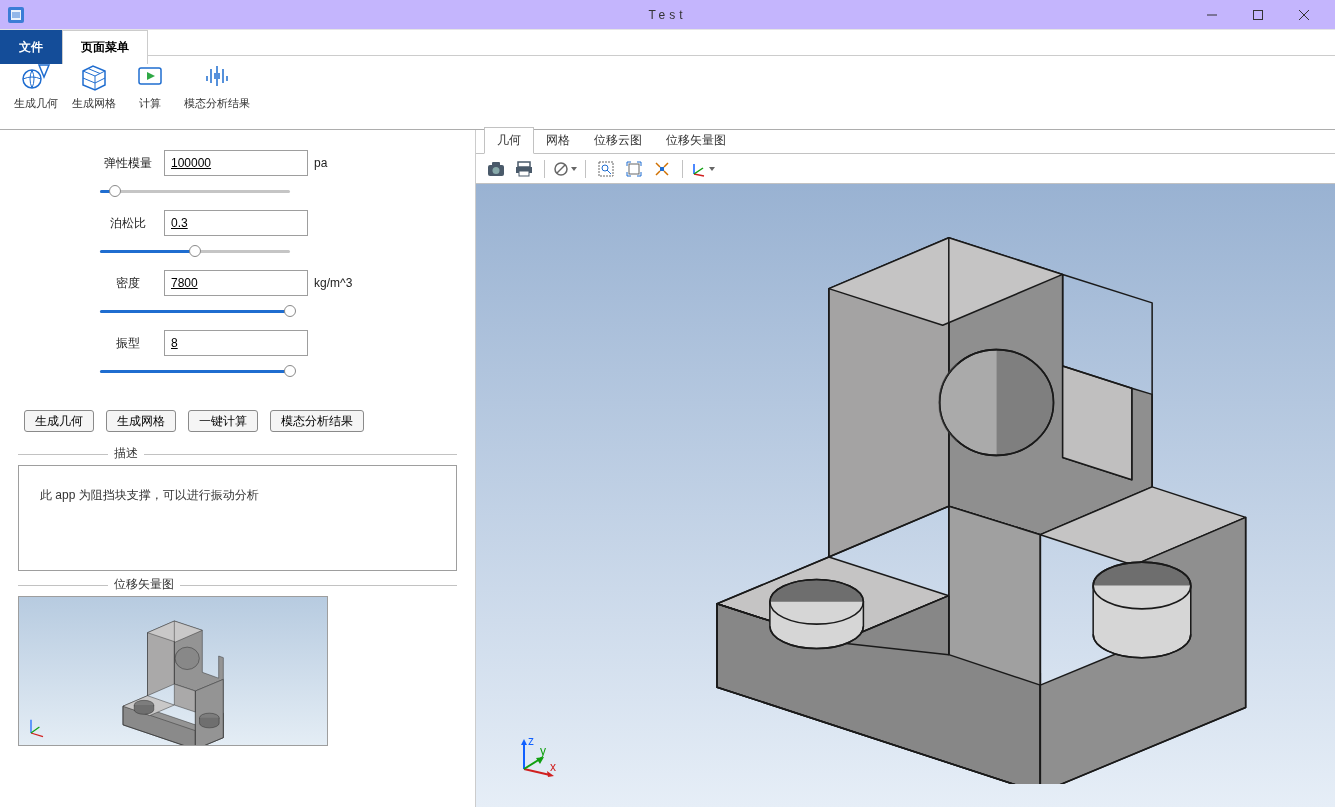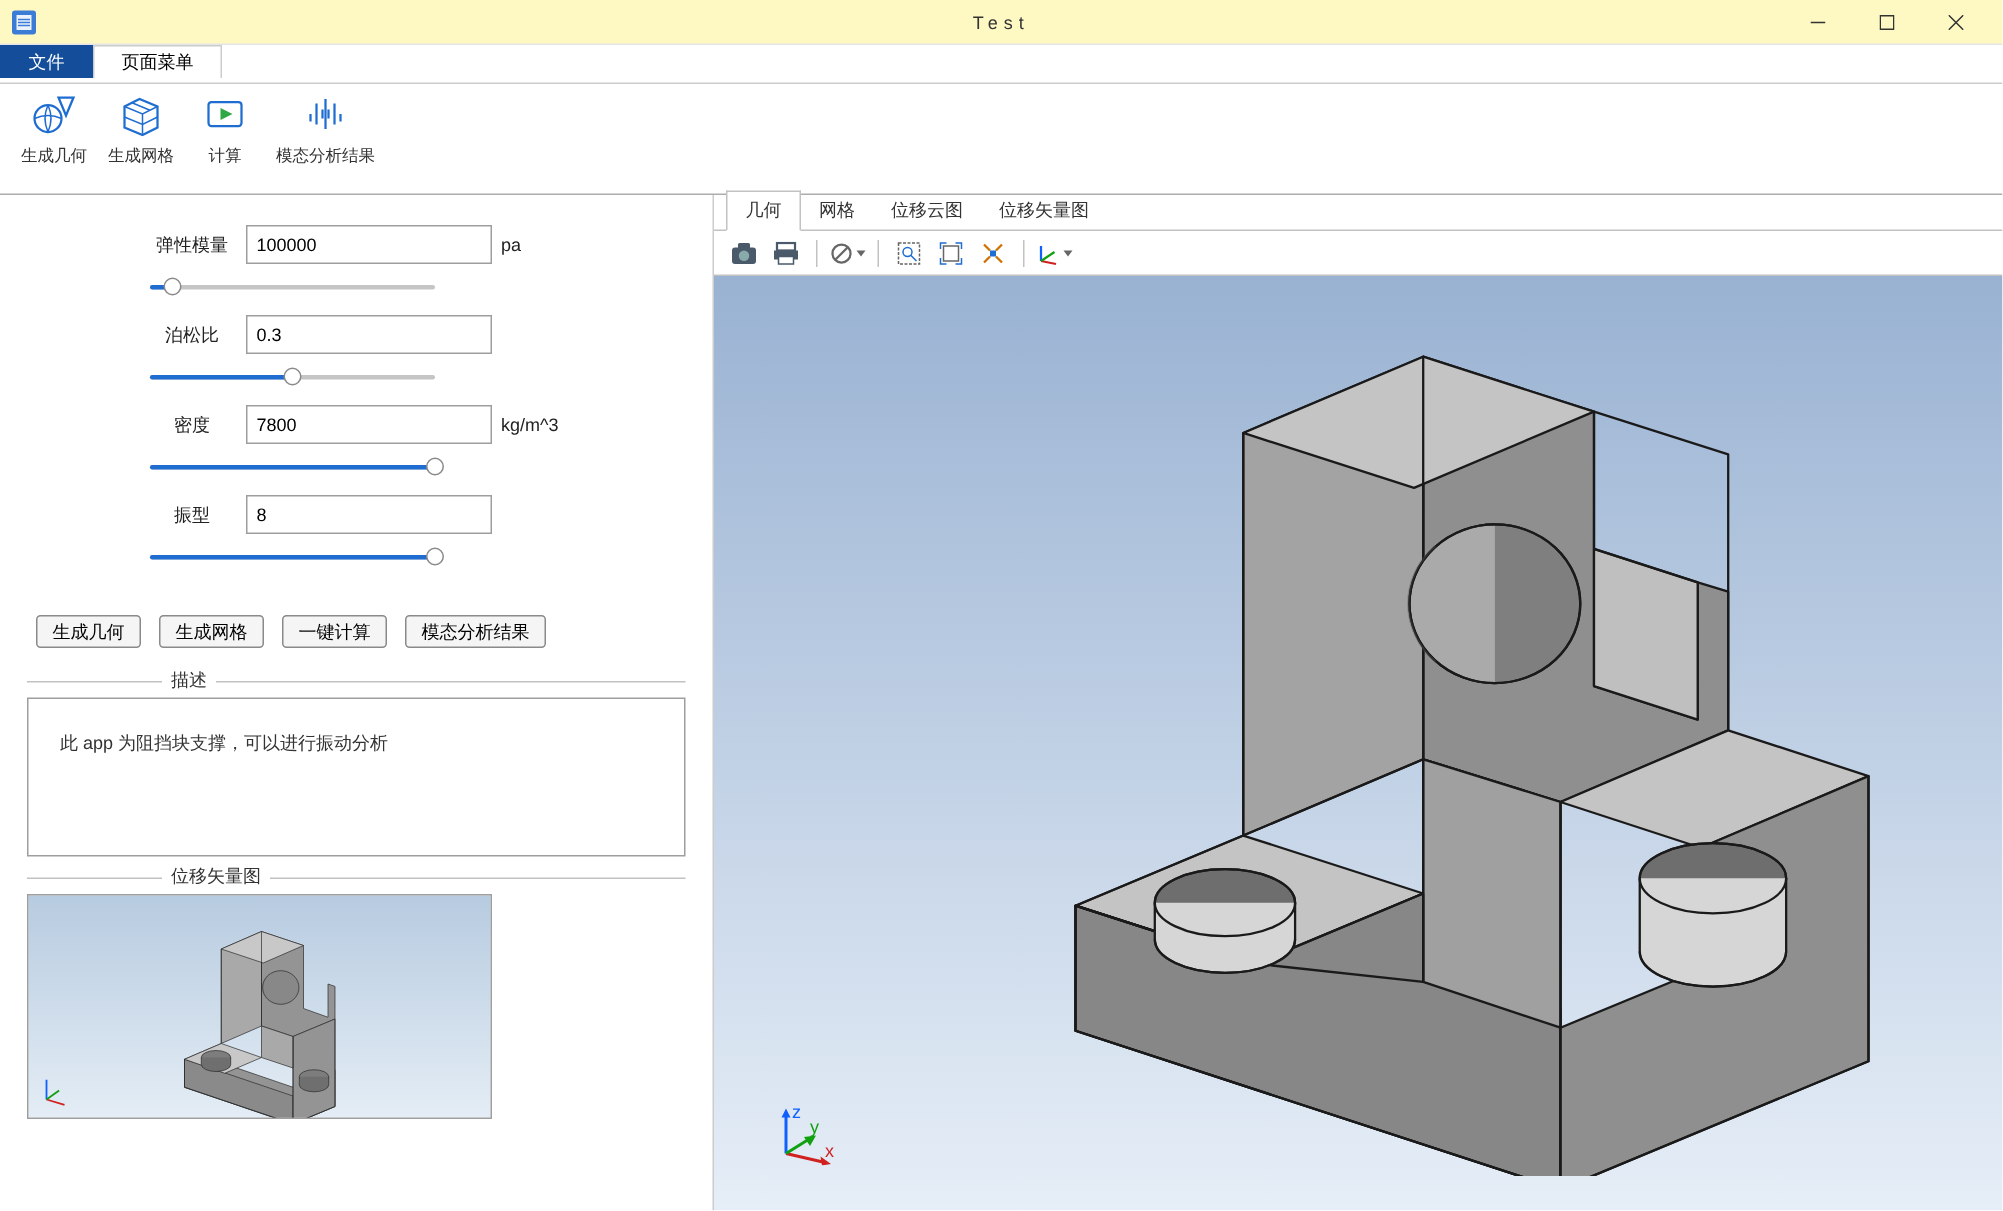--- a/index.html
+++ b/index.html
@@ -1,29 +1,29 @@
 <!DOCTYPE html>
 <html><head>
 <meta charset="utf-8">
 <style>
 * { box-sizing: border-box; margin: 0; padding: 0; font-family: "Microsoft YaHei", sans-serif; font-size: 12px; }
 body { background: #fff; width: 1335px; height: 807px; overflow: hidden; }
 
 
-.titlebar { height: 30px; display: flex; align-items: center; padding: 0 8px; background: #fef9c3; border-bottom: 1px solid #e5e5e5; }
+.titlebar { height: 30px; display: flex; align-items: center; padding: 0 8px; background: #c4b5fd; border-bottom: 1px solid #e5e5e5; }
 .titlebar .app-icon { width: 16px; height: 16px; background: #3b7dd6; border-radius: 2px; display: flex; align-items: center; justify-content: center; }
 .titlebar .app-icon svg { width: 12px; height: 12px; }
 .titlebar .title { position: absolute; left: 50%; transform: translateX(-50%); color: #333; letter-spacing: 4px; }
 .titlebar .win-controls { margin-left: auto; display: flex; gap: 0; }
 .titlebar .win-btn { width: 46px; height: 30px; display: flex; align-items: center; justify-content: center; cursor: default; }
 .titlebar .win-btn svg { width: 10px; height: 10px; stroke: #333; stroke-width: 1; fill: none; }
 
 
 .ribbon-tabs { height: 26px; display: flex; background: #fff; border-bottom: 1px solid #ccc; }
-.ribbon-tab { padding: 0 18px; height: 22px; display: flex; align-items: center; cursor: default; border: 1px solid transparent; border-bottom: none; }
+.ribbon-tab { padding: 0 18px; height: 34px; display: flex; align-items: center; cursor: default; border: 1px solid transparent; border-bottom: none; font-weight: bold; }
 .ribbon-tab.file-tab { background: #144d99; color: #fff; border-radius: 0; }
 .ribbon-tab.active { background: #fff; border-color: #ccc; margin-bottom: -1px; }
 
 
 .ribbon { height: 74px; background: #fff; border-bottom: 1px solid #adadad; display: flex; padding: 4px 8px 2px; }
 .ribbon-group { display: flex; flex-direction: column; align-items: center; padding: 0 6px; border-right: 1px solid #e0e0e0; }
 .ribbon-group:last-child { border-right: none; }
 .ribbon-items { display: flex; gap: 14px; }
 .ribbon-item { display: flex; flex-direction: column; align-items: center; gap: 4px; cursor: default; min-width: 40px; }
 .ribbon-item .ic { width: 32px; height: 32px; display: flex; align-items: center; justify-content: center; }
@@ -31,21 +31,21 @@
 
 
 .main { display: flex; height: calc(807px - 30px - 26px - 74px); }
 .left-panel { width: 476px; padding: 14px 18px 10px; border-right: 1px solid #ccc; display: flex; flex-direction: column; gap: 0; }
 .right-panel { flex: 1; display: flex; flex-direction: column; }
 
 
 .form-area { padding: 6px 0 0 80px; }
 .form-row { display: flex; align-items: center; gap: 6px; margin-bottom: 6px; }
 .form-row .flabel { width: 60px; text-align: center; color: #222; }
-.form-row input[type=text] { width: 164px; height: 24px; border: 1px solid #9e9e9e; padding: 12px 6px; background: #fff; }
+.form-row input[type=text] { width: 144px; height: 24px; border: 1px solid #9e9e9e; padding: 12px 6px; background: #fff; text-decoration: underline; }
 .form-row .unit { color: #222; }
 .slider { width: 190px; height: 18px; position: relative; margin-left: 2px; margin-bottom: 10px; }
 .slider .track { position: absolute; top: 8px; left: 0; right: 0; height: 3px; background: #c5c5c5; border-radius: 2px; }
 .slider .fill { position: absolute; top: 8px; left: 0; height: 3px; background: #1f6dd0; border-radius: 2px; }
 .slider .thumb { position: absolute; top: 3px; width: 12px; height: 12px; background: #fff; border: 1px solid #8a8a8a; border-radius: 50%; transform: translateX(-50%); }
 
 
 .btn-row { display: flex; gap: 12px; padding: 20px 0 14px 6px; }
 .btn { height: 22px; padding: 0 10px; background: #f5f5f5; border: 1px solid #8a8a8a; border-radius: 3px; cursor: default; display: flex; align-items: center; }
 

